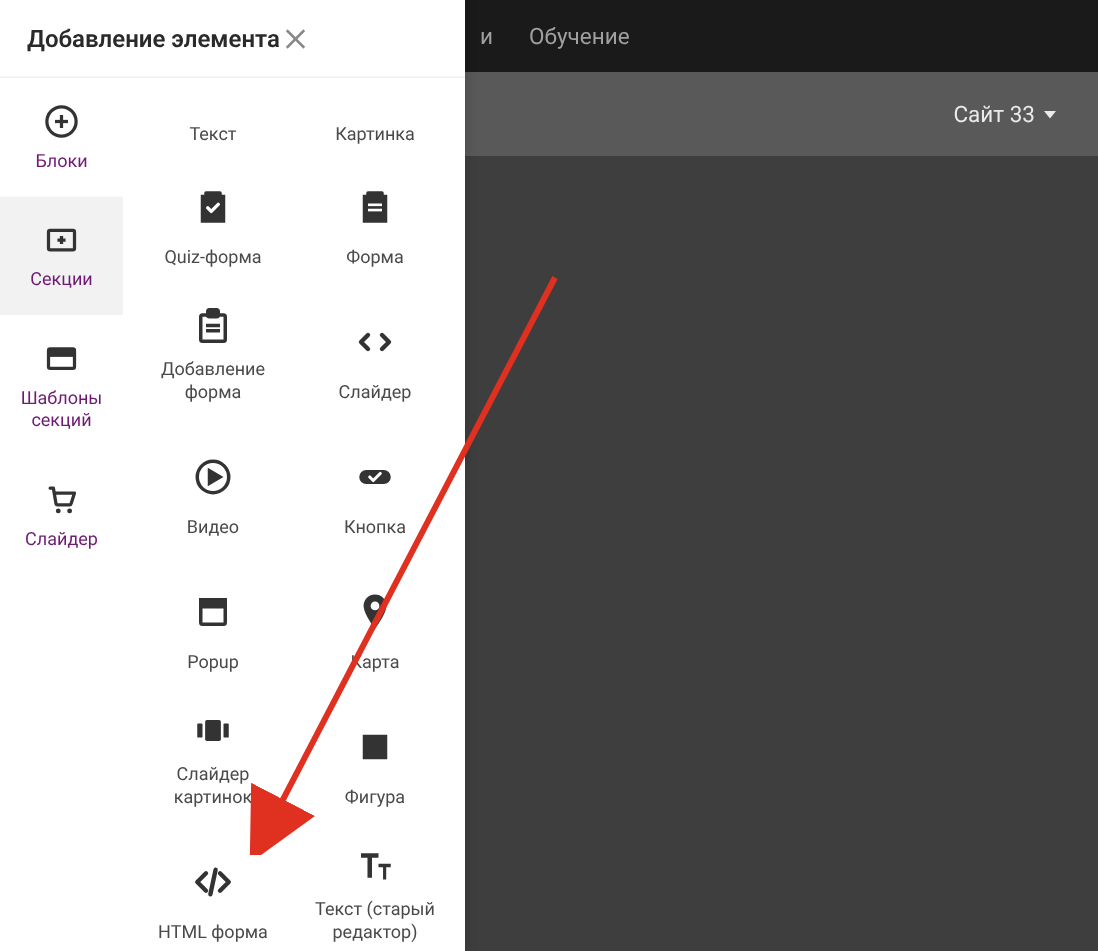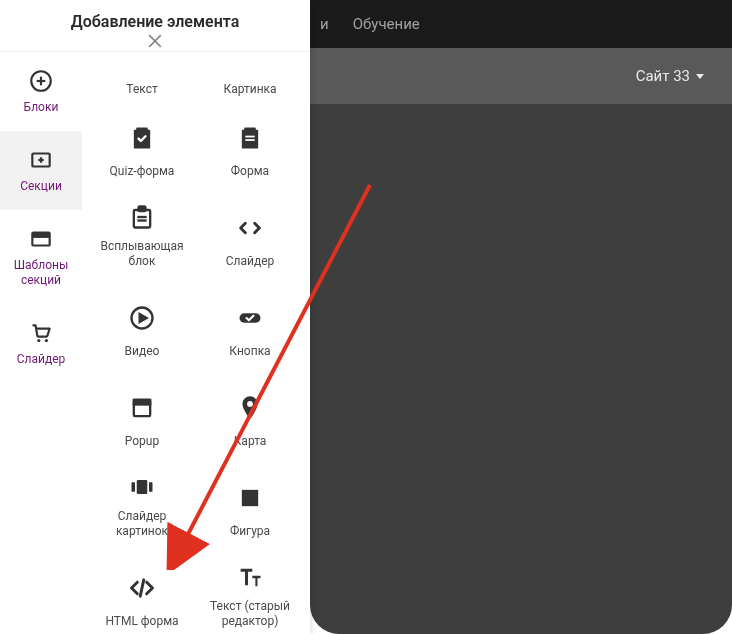--- a/index.html
+++ b/index.html
@@ -31,21 +31,20 @@
     .top-bar span {
       margin-right: 24px;
     }
     .main-area {
       position: absolute;
       top: 48px;
       left: 310px;
       right: 0;
       bottom: 0;
       background: #3e3e3e;
-      border-radius: 29px;
     }
     .site-header {
       height: 56px;
       background: #595959;
       display: flex;
       align-items: center;
       justify-content: flex-end;
       padding-right: 28px;
       color: #eaeaea;
       font-size: 15px;
@@ -67,24 +66,23 @@
       background: #fff;
       box-shadow: 2px 0 6px rgba(0,0,0,0.12);
       z-index: 10;
       display: flex;
       flex-direction: column;
     }
     .panel-header {
       height: 52px;
       display: flex;
       align-items: center;
-      justify-content: flex-end;
+      justify-content: flex-start;
       padding: 0 18px;
       border-bottom: 1px solid #f0f0f0;
-      flex-direction: column;
     }
     .panel-title {
       font-size: 16px;
       font-weight: 600;
       color: #2a2a2a;
     }
     .close-x {
       width: 20px;
       height: 20px;
       display: flex;
@@ -262,21 +260,21 @@
 
       <div class="element-item">
         <div class="icon">
             <svg viewBox="0 0 24 24" fill="none" stroke="#333" stroke-width="2">
               <rect x="5" y="6" width="14" height="15" rx="1"></rect>
               <rect x="9" y="3" width="6" height="4" rx="1" fill="#333"></rect>
               <line x1="8" y1="12" x2="16" y2="12"></line>
               <line x1="8" y1="15" x2="16" y2="15"></line>
             </svg>
           </div>
-        <span>Всплывающая блок</span>
+        <span>Добавление форма</span>
       </div>
       <div class="element-item">
         <div class="icon">
             <svg viewBox="0 0 24 24" fill="none" stroke="#333" stroke-width="2.5" stroke-linecap="round" stroke-linejoin="round">
               <polyline points="8,8 4,12 8,16"></polyline>
               <polyline points="16,8 20,12 16,16"></polyline>
             </svg>
           </div>
         <span>Слайдер</span>
       </div>

